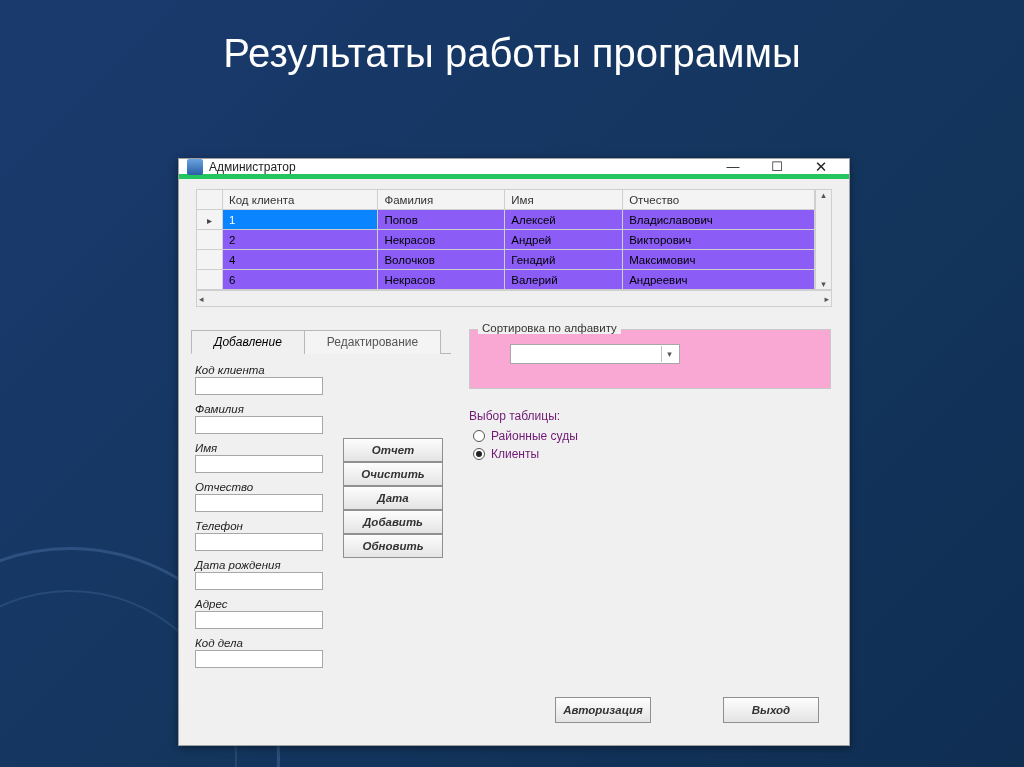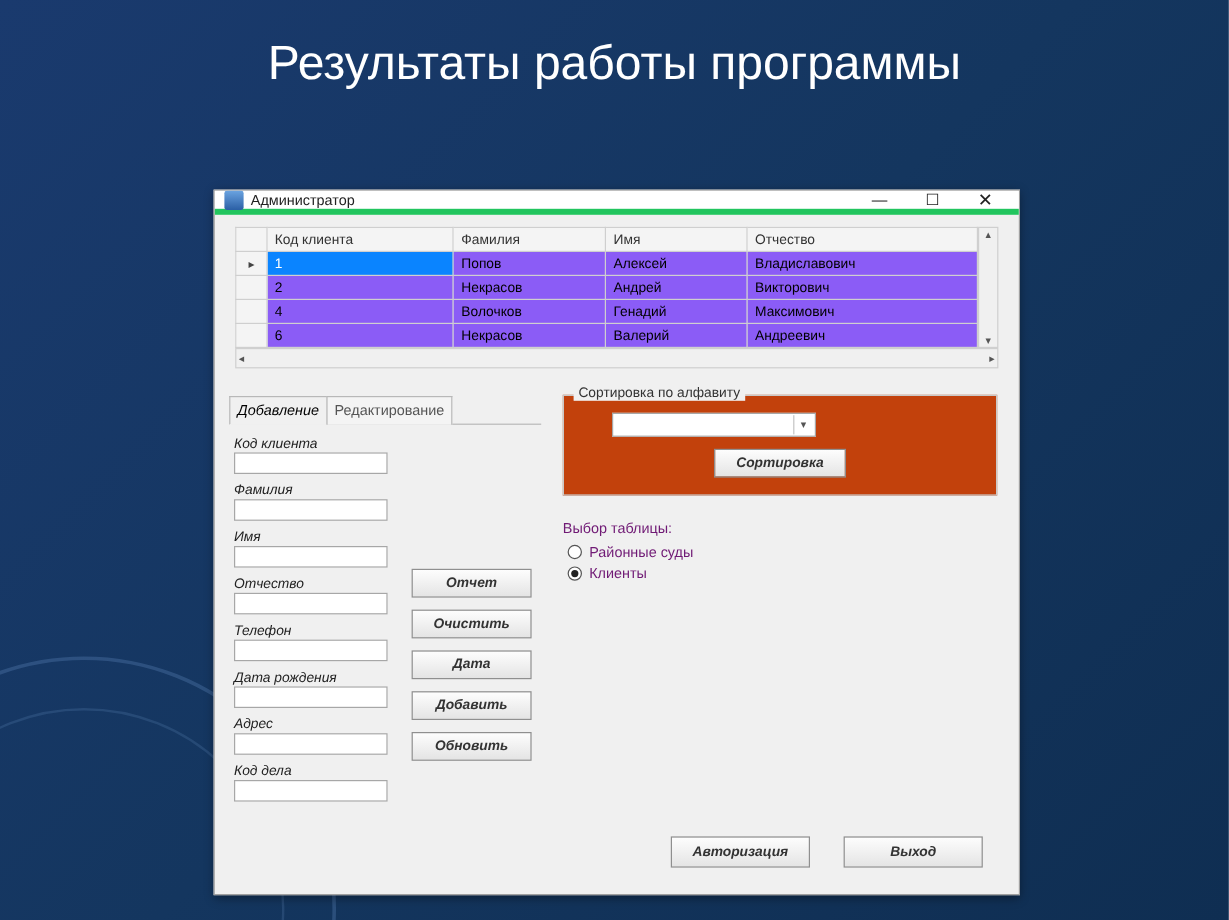--- a/index.html
+++ b/index.html
@@ -132,21 +132,21 @@
   .left-panel { width: 260px; }
   .right-panel { flex:1; padding-right:6px; }
 
   
   .tabstrip {
     display:flex;
     font-size:12px;
     border-bottom:1px solid #b8b8b8;
   }
   .tab {
-    padding:4px 6px;
+    padding:4px 22px;
     border:1px solid #b8b8b8;
     border-bottom:none;
     background:#f4f4f4;
     margin-right:-1px;
     color:#555;
     position:relative;
     top:1px;
   }
   .tab.active {
     background:#f0f0f0;
@@ -168,43 +168,42 @@
     border:1px solid #a7a7a7;
     background:#fff;
     font-size:11px;
     padding:0 3px;
   }
 
   .action-col {
     width: 100px;
     display:flex;
     flex-direction:column;
-    gap:10px;
-    margin-top: 120px;
+    margin-top: 84px;
   }
   .btn {
     height:24px;
     border:1px solid #8f8f8f;
     background:linear-gradient(#fdfdfd,#e4e4e4);
     font-size:11.5px;
     font-style:italic;
     font-weight:600;
     color:#333;
     display:flex;align-items:center;justify-content:center;
     padding:0 8px;
     cursor:default;
   }
 
   .group {
     border:1px solid #c9c9c9;
     padding:8px 12px 14px 12px;
     font-size:11.5px;
     position:relative;
     margin-bottom:20px;
-    background:#c2410c;
+    background:#f9a8d4;
   }
   .group-title {
     position:absolute;
     top:-8px; left:8px;
     background:#f0f0f0;
     padding:0 4px;
     font-size:11.5px;
     color:#333;
   }
   .combo {
@@ -228,21 +227,21 @@
   }
   .radio.checked::after{content:"";width:6px;height:6px;background:#222;border-radius:50%;}
 
   .bottom-buttons {
     position:absolute;
     right:30px;
     bottom:22px;
     display:flex;
     gap:28px;
   }
-  .bottom-buttons .btn { width:116px; height:26px; }
+  .bottom-buttons .btn { width:96px; height:26px;margin-left:44px; }
 
   .left-col-flex { display:flex; gap:16px; }
 </style>
 </head>
 <body>
 
 <div class="bg-circle"></div>
 
 <div class="slide-title">
   <span>Результаты работы программы</span>
@@ -340,23 +339,20 @@
           </div>
         </div>
       </div>
 
       <div class="right-panel">
         <div class="group">
           <div class="group-title">Сортировка по алфавиту</div>
           <div class="combo">
             <div class="arrow">▾</div>
           </div>
-          <div class="sort-btn-wrap">
-            <div class="btn" style="width:110px;margin:0 auto;">Сортировка</div>
-          </div>
         </div>
 
         <div class="radios">
           <div class="rlabel">Выбор таблицы:</div>
           <div id="radio-list">
               <div class="radio-row">
                 <span class="radio"></span>
                 <span>Районные суды</span>
               </div>
               <div class="radio-row">

